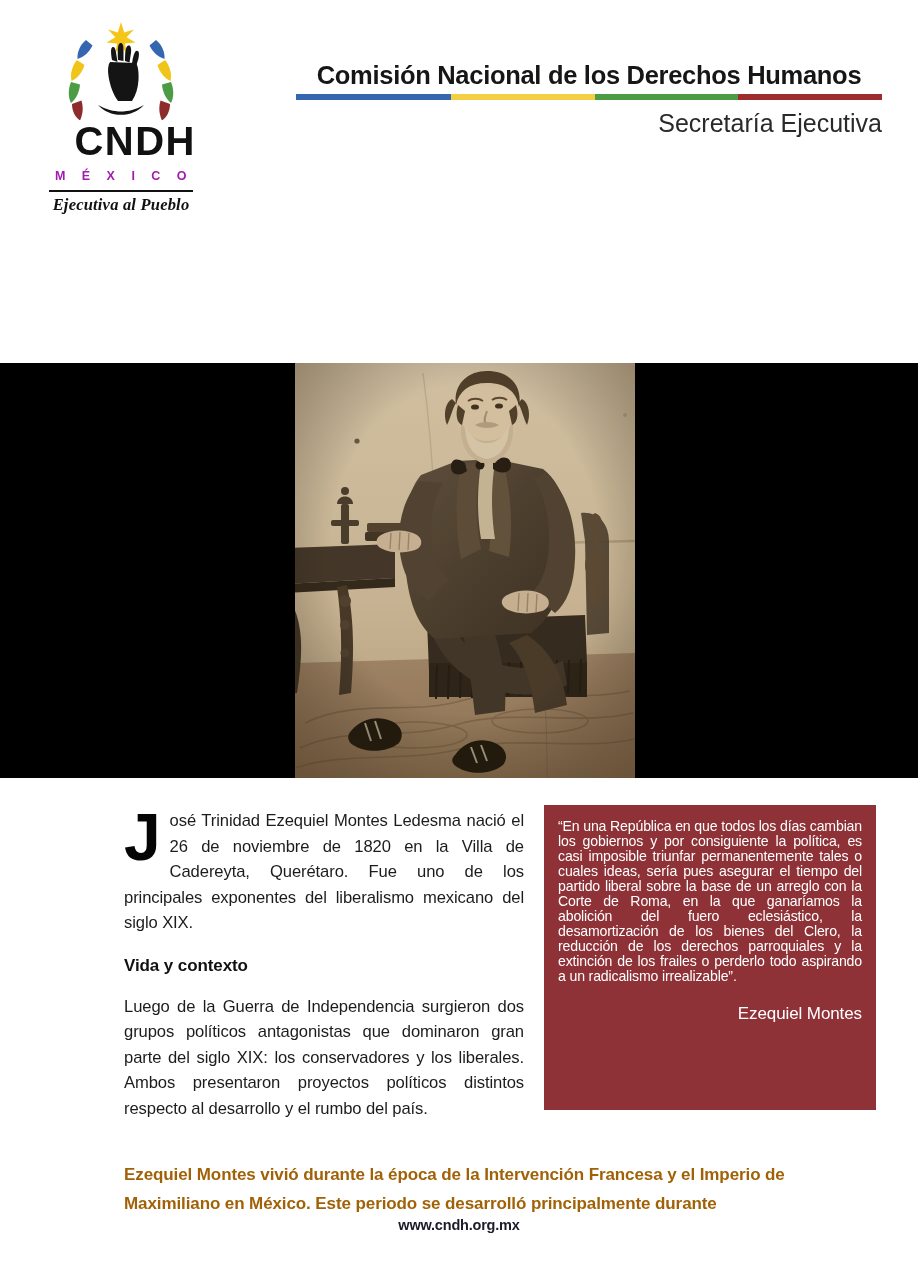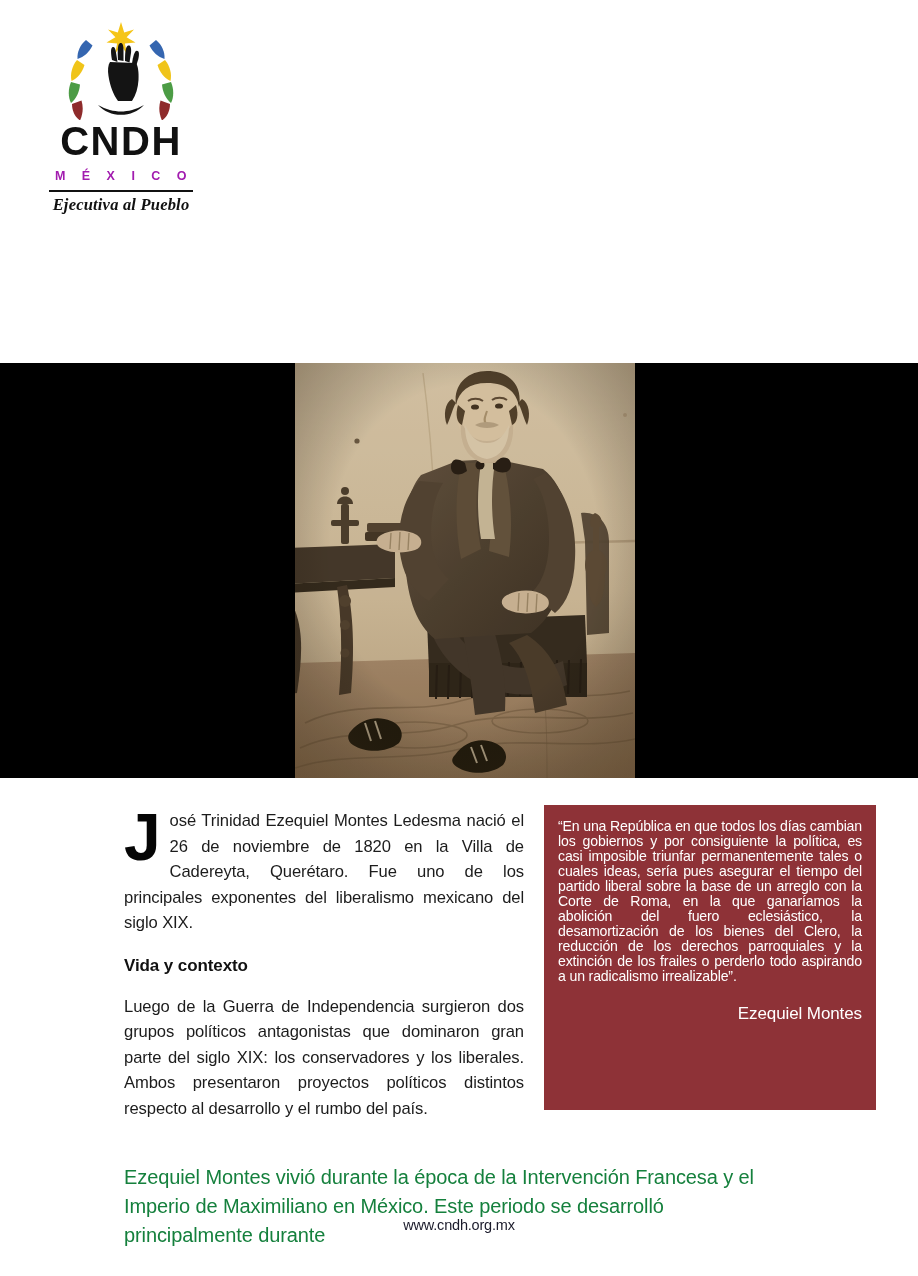--- a/index.html
+++ b/index.html
@@ -33,21 +33,21 @@
     height: 186px;
   }
   .logo-emblem {
     position: relative;
     width: 150px;
     height: 104px;
   }
   .logo-emblem svg { display: block; }
 
   .logo-cndh {
-    text-align: center;
+    text-align: right;
     font-family: "Liberation Sans", sans-serif;
     font-weight: bold;
     font-size: 40px;
     letter-spacing: 1.5px;
     line-height: 40px;
     color: #111111;
     margin-top: 1px;
   }
   .logo-mexico {
     text-align: center;
@@ -249,38 +249,39 @@
     margin-top: 2px;
     letter-spacing: -0.15px;
   }
 
   .full-p {
     position: absolute;
     left: 124px;
     top: 345px;
     width: 672px;
     font-family: "Liberation Sans", sans-serif;
-    font-size: 20px;
+    font-size: 17px;
     line-height: 29px;
-    color: #15803d;
+    color: #a16207;
     text-align: left;
     letter-spacing: -0.1px;
+    font-weight: bold;
   }
 
   
   .footer {
     position: absolute;
     left: 0;
     top: 1216px;
     width: 918px;
     text-align: center;
   }
   .footer-url {
     font-family: "Liberation Sans", sans-serif;
-    font-weight: normal;
+    font-weight: bold;
     font-size: 14.5px;
     color: #1b1b2b;
     letter-spacing: -0.2px;
   }
 </style>
 </head>
 <body>
 
 <div class="header">
 
@@ -318,20 +319,30 @@
           <path d="M52 89 C60 93.5 68 95.5 75 95.5 C82 95.5 90 93.5 98 89 C92 95.5 84 98.8 75 98.8 C66 98.8 58 95.5 52 89 Z"></path>
         </g>
       </svg>
     </div>
     <div class="logo-cndh">CNDH</div>
     <div class="logo-mexico">M É X I C O</div>
     <div class="logo-rule"></div>
     <div class="logo-slogan">Ejecutiva al Pueblo</div>
   </div>
 
+  <div class="header-right">
+    <div class="org-title">Comisión Nacional de los Derechos Humanos</div>
+    <div class="color-bar">
+      <span class="cb-blue"></span>
+      <span class="cb-yellow"></span>
+      <span class="cb-green"></span>
+      <span class="cb-red"></span>
+    </div>
+    <div class="org-sub">Secretaría Ejecutiva</div>
+  </div>
 </div>
 
 <div class="title-block">
   <div class="title-bar"></div>
   <div class="title-text">Fallece Ezequiel Montes Ledesma, político y diplomático liberal, defensor del derecho constitucional</div>
   <div class="title-date">5 de enero 1883</div>
 </div>
 
 <div class="photo-band">
   <div class="photo-frame">

